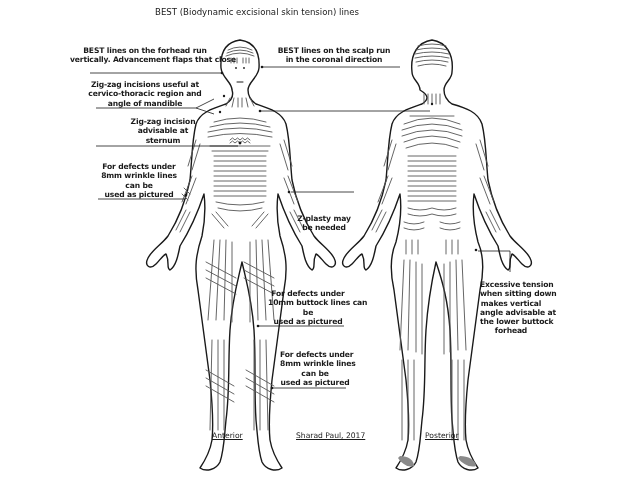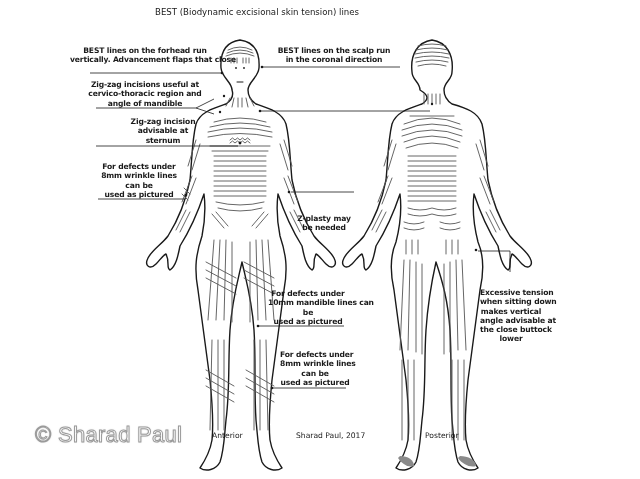--- a/index.html
+++ b/index.html
@@ -1,21 +1,21 @@
 <!DOCTYPE html>
 <html><head>
 <meta charset="utf-8">
 <style>
   html, body { margin:0; padding:0; background:#ffffff; }
   body { width:640px; height:479px; position:relative; overflow:hidden; font-family:"DejaVu Sans", sans-serif; color:#1a1a1a; }
   #stage { position:absolute; left:0; top:0; width:640px; height:479px; }
   .lbl { position:absolute; font-size:7.6px; line-height:9.3px; text-align:center; color:#1a1a1a; letter-spacing:-0.15px; white-space:nowrap;font-weight:bold; }
   .title { position:absolute; left:0; width:514px; top:7px; text-align:center; font-size:8.6px; font-weight:normal; }
   .watermark { position:absolute; left:35px; top:422px; font-family:"Liberation Sans", sans-serif; font-size:22px; color:#ffffff; -webkit-text-stroke:1px #9a9a9a; text-shadow:0 0 2px #bbb; letter-spacing:0.3px; }
-  .view-lbl { position:absolute; font-size:7.6px; }
+  .view-lbl { position:absolute; font-size:7.6px;text-decoration:underline; }
   svg { position:absolute; left:0; top:0; }
 </style>
 </head>
 <body>
 
 <div id="stage">
 
   <div class="title">BEST (Biodynamic excisional skin tension) lines</div>
 
   <svg width="640" height="479" viewBox="0 0 640 479">
@@ -186,39 +186,38 @@
   </div>
 
 
   <div class="lbl" style="left:294px; top:170px; width:60px;margin-top:44px;">
     <div>Z-plasty may</div>
     <div>be needed</div>
   </div>
 
   <div class="lbl" style="left:268px; top:289px; width:80px;">
     <div>For defects under</div>
-    <div>10mm mandible lines can</div>
+    <div>10mm buttock lines can</div>
     <div>be</div>
     <div>used as pictured</div>
   </div>
 
   <div class="lbl" style="left:280px; top:350px; width:70px;">
     <div>For defects under</div>
     <div>8mm wrinkle lines</div>
     <div>can be</div>
     <div>used as pictured</div>
   </div>
 
-  <div class="lbl" style="left:480px; top:288px; width:62px;">
+  <div class="lbl" style="left:480px; top:280px; width:62px;">
     <div>Excessive tension</div>
     <div>when sitting down</div>
     <div>makes vertical</div>
     <div>angle advisable at</div>
-    <div>the close buttock</div>
-    <div>lower</div>
+    <div>the lower buttock</div>
+    <div>forhead</div>
   </div>
 
   <div class="view-lbl" style="left:212px; top:431px;">Anterior</div>
   <div class="view-lbl" style="left:296px; top:431px;">Sharad Paul, 2017</div>
   <div class="view-lbl" style="left:425px; top:431px;">Posterior</div>
 
-  <div class="watermark">© Sharad Paul</div>
 </div>
 
 </body></html>

